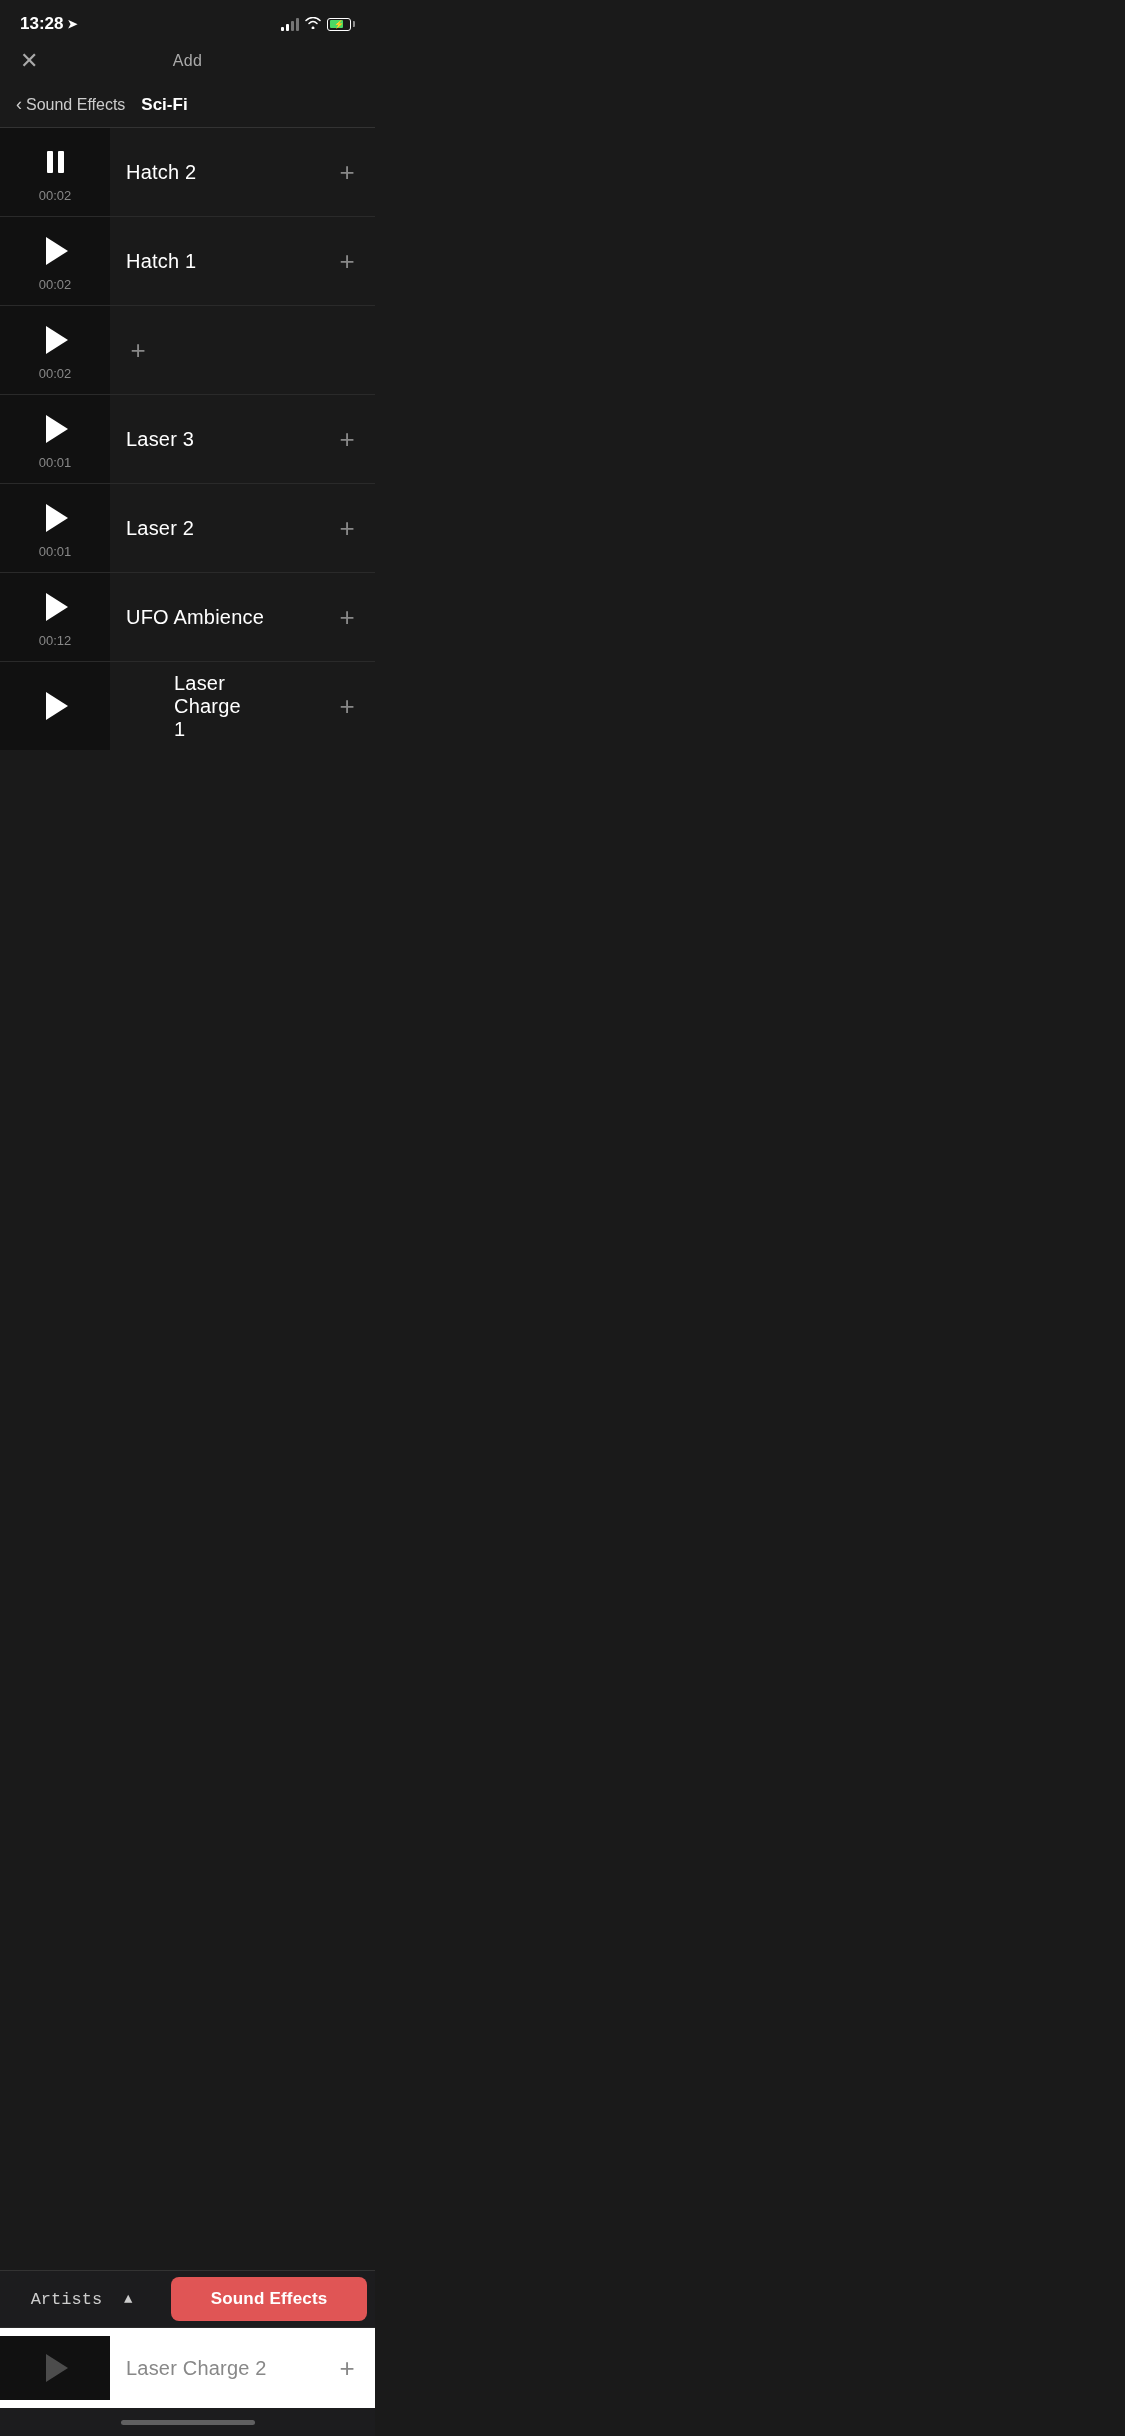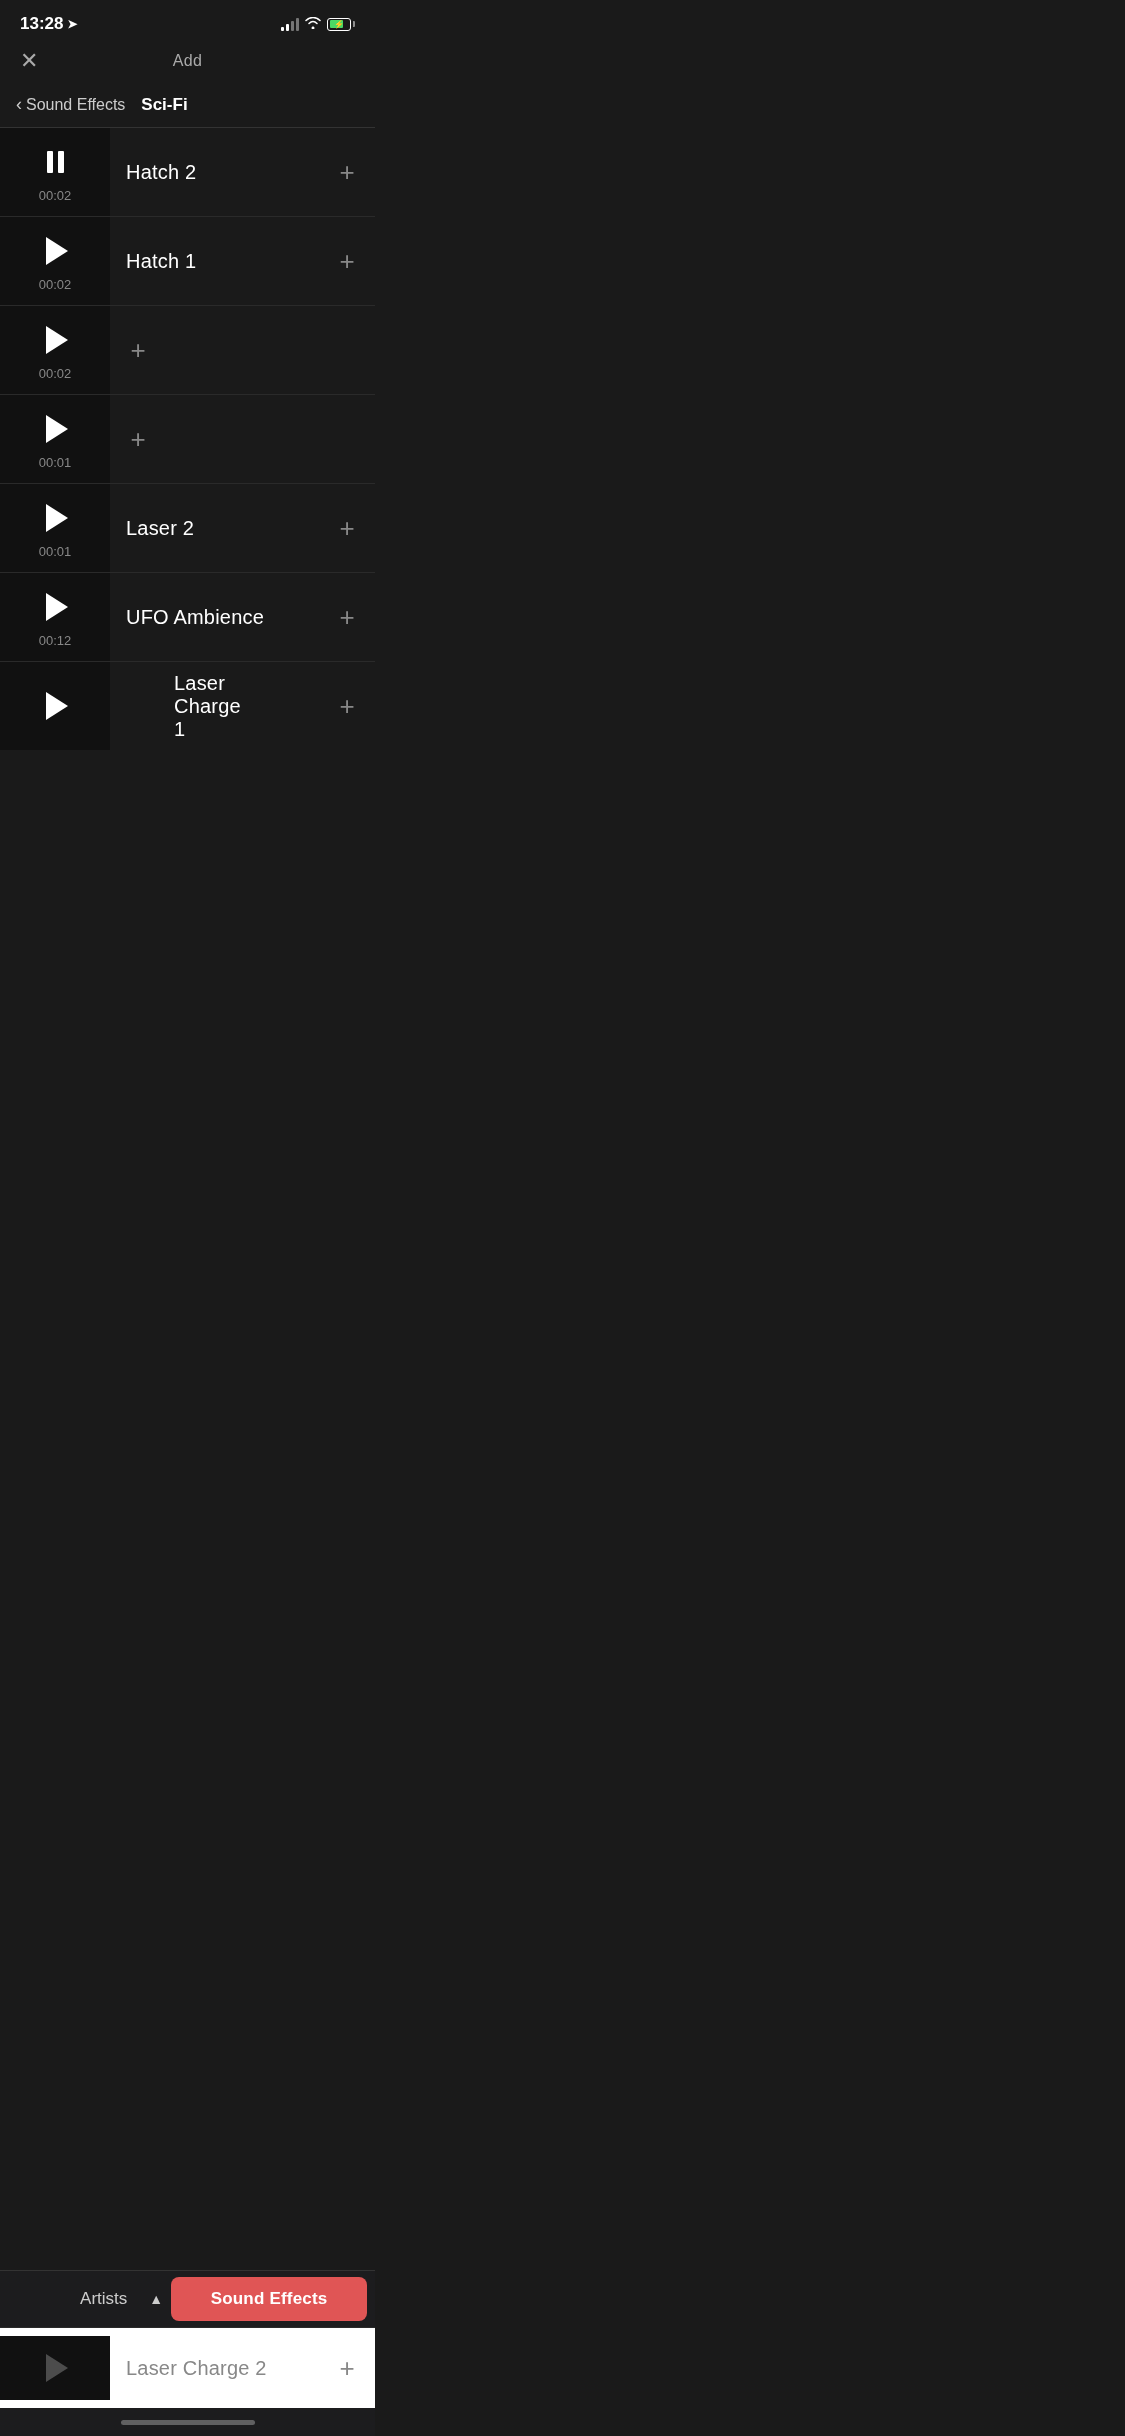--- a/index.html
+++ b/index.html
@@ -274,24 +274,25 @@
     .bottom-tabs {
       display: flex;
       align-items: stretch;
       height: 56px;
     }
 
     .tab-artists {
       flex: 1;
       display: flex;
       align-items: center;
-      justify-content: flex-end;
+      justify-content: center;
       gap: 22px;
       cursor: pointer;
       color: #aaaaaa;
+      font-family: Liberation Mono, monospace;
     }
 
     .tab-artists-label {
       font-size: 17px;
       font-weight: 500;
       color: #cccccc;
     }
 
     .tab-chevron {
       font-size: 14px;
@@ -432,20 +433,23 @@
     </div>
   </div>
 
   <div class="sound-item">
     <div class="sound-preview">
       <div class="play-btn">
         <div class="play-triangle"></div>
       </div>
       <span class="sound-duration">00:01</span>
     </div>
+    <div class="sound-info">
+      <span class="sound-name">Laser 3</span>
+    </div>
     <div class="sound-add">
       <span class="plus-icon">+</span>
     </div>
   </div>
 
   <div class="sound-item">
     <div class="sound-preview">
       <div class="play-btn">
         <div class="play-triangle"></div>
       </div>

